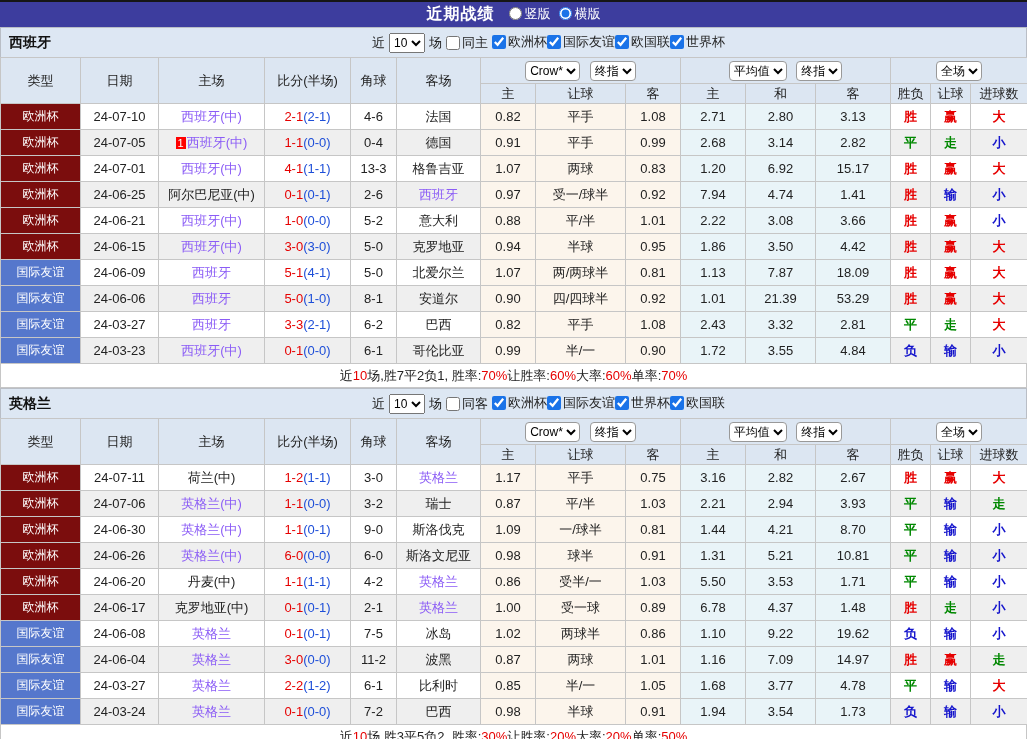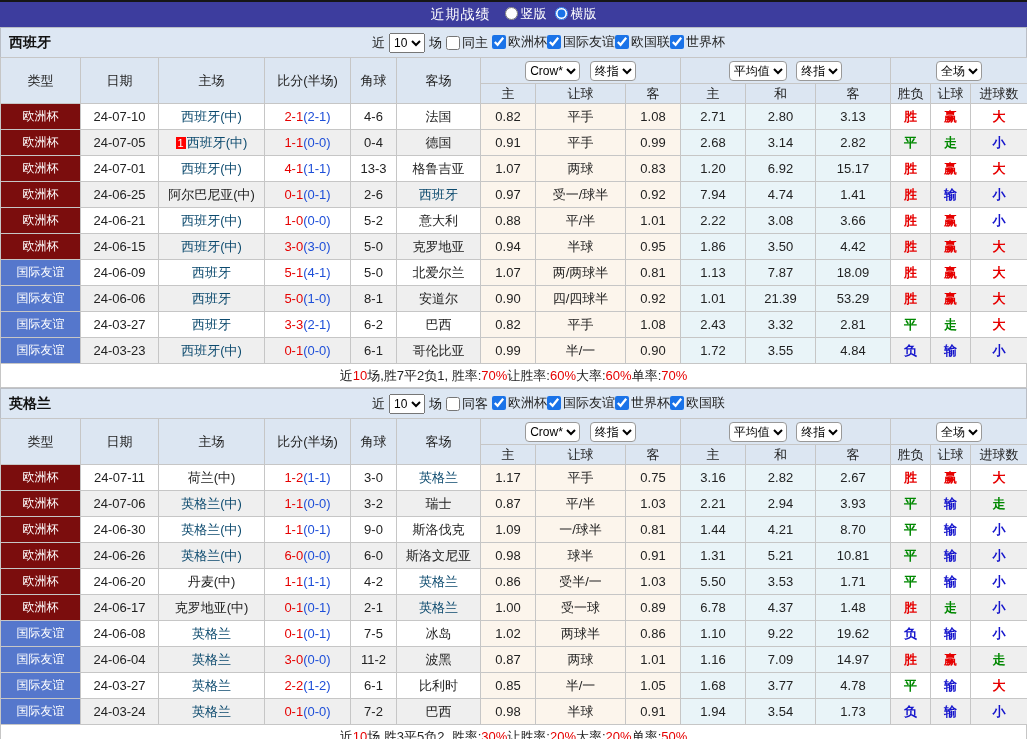--- a/index.html
+++ b/index.html
@@ -13,21 +13,21 @@
   .titlebar {
     height: 27px;
     background: #3d3d9e;
     border-top: 2px solid #161616;
     display: flex;
     align-items: center;
     justify-content: center;
     gap: 6px;
     color: #fff;
   }
-  .titlebar .title { font-size: 14px; font-weight: normal; letter-spacing: 1px; }
+  .titlebar .title { font-size: 16px; font-weight: bold; letter-spacing: 1px; }
   .titlebar label { font-size: 13px; display: inline-flex; align-items: center; gap: 3px; margin-left: 8px; cursor: pointer; }
   .titlebar input[type=radio] { accent-color: #1a73e8; width: 13px; height: 13px; }
   
   .section-bar {
     height: 30px;
     background: #dde7f3;
     border: 1px solid #b9bec6;
     border-bottom: none;
     display: flex;
     align-items: center;
@@ -50,21 +50,21 @@
   th, td { border: 1px solid #c6c6c6; white-space: nowrap; overflow: hidden; }
   thead th { background: #dce6f2; font-weight: normal; color: #222; }
   thead tr.dd-row th { height: 26px; }
   thead tr.sub-row th { height: 20px; font-size: 13px; }
   thead select { font-size: 12px; height: 20px; margin: 0 3px; border: 1px solid #999; border-radius: 4px; background: #fff; }
   tbody td { height: 26px; }
   tbody tr:nth-child(even) td.plain { background: #efefef; }
   td.type-euro { background: #7b0d0d; color: #fff; font-size: 12px; }
   td.type-friendly { background: #5577cc; color: #fff; font-size: 12px; }
   .team { color: #222; text-decoration: none; cursor: pointer; }
-  .team.green { color: #0c4a6e; }
+  .team.green { color: #8b5cf6; }
   .score-main { color: #e60000; }
   .score-half { color: #1d4ed8; text-align: right; }
   .badge { background: #ff0000; color: #fff; font-size: 11px; padding: 0 2px; margin-right: 1px; }
   td.peach { background: #fcf5ec; margin-left: 46px; }
   td.cyan { background: #e9f4f8; }
   td.res { font-weight: bold; }
   .c-red { color: #e60000; }
   .c-green { color: #008800; }
   .c-blue { color: #1414cc; }
   

